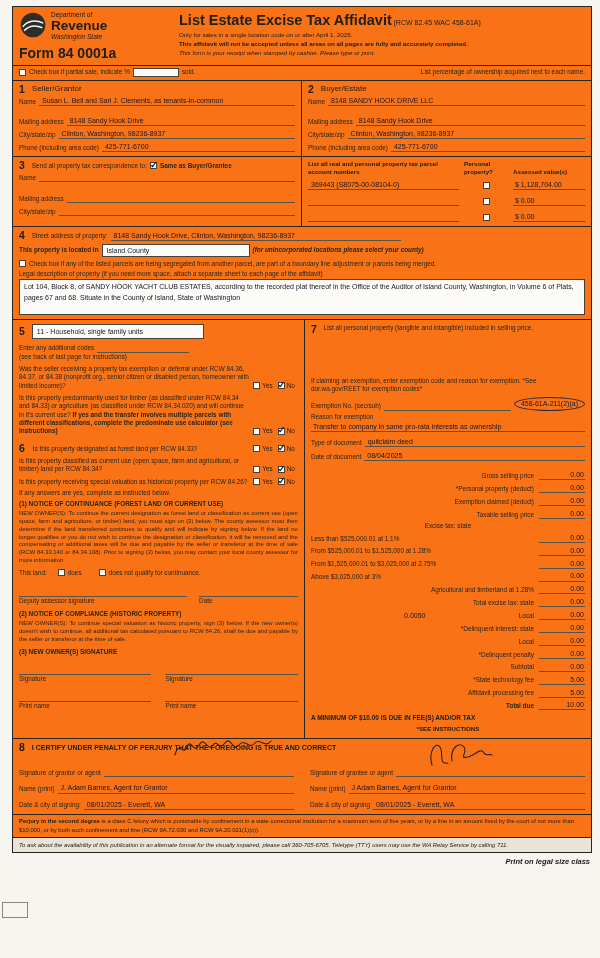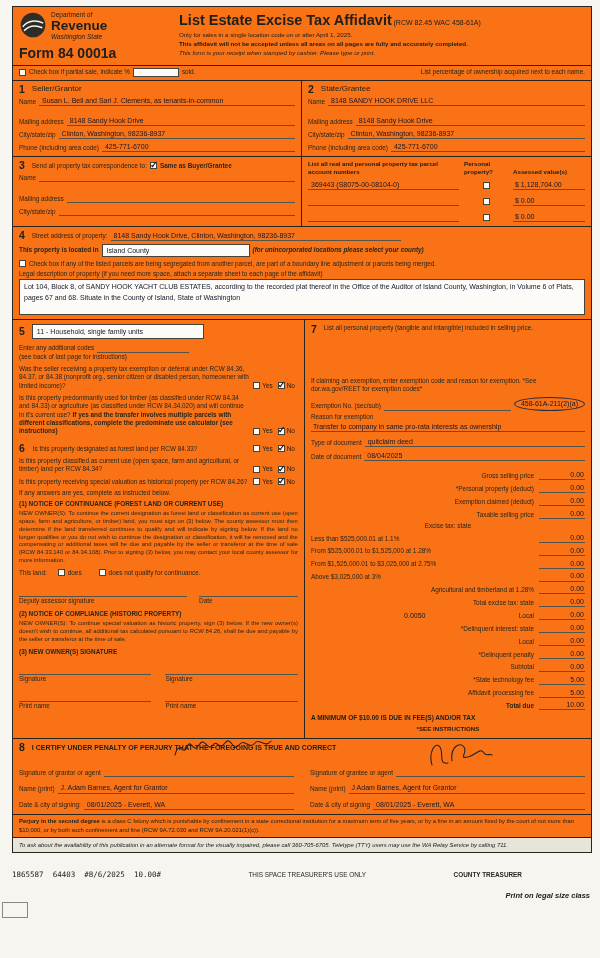--- a/index.html
+++ b/index.html
@@ -124,21 +124,21 @@
             <span class="wline val">Clinton, Washington, 98236-8937</span>
           </div>
         <div class="fl" style="margin-top:3px">
             <span class="lab nw">Phone (including area code)</span>
             <span class="wline val">425-771-6700</span>
           </div>
       </div>
       <div class="half">
         <div class="fl" style="margin-bottom:2px;align-items:center">
           <span class="sec-no">2</span>
-          <span class="sec-title">State/Grantee</span>
+          <span class="sec-title">Buyer/Estate</span>
         </div>
         <div class="fl">
             <span class="lab nw">Name</span>
             <span class="wline val">8148 SANDY HOOK DRIVE LLC</span>
           </div>
         <div style="height:10px"></div>
         <div class="fl">
             <span class="lab nw">Mailing address</span>
             <span class="wline val">8148 Sandy Hook Drive</span>
           </div>
@@ -486,19 +486,14 @@
     <div class="sec" style="padding:2.5px 6px">
       <span class="sm b">Perjury in the second degree</span><span class="sm"> is a class C felony which is punishable by confinement in a state correctional institution for a maximum term of five years, or by a fine in an amount fixed by the court of not more than $10,000, or by both such confinement and fine (RCW 9A.72.030 and RCW 9A.20.021(1)(c)).</span>
     </div>
 
     <div class="sec" style="padding:2.5px 6px;background:#e7e4da">
       <span class="sm i">To ask about the availability of this publication in an alternate format for the visually impaired, please call 360-705-6705. Teletype (TTY) users may use the WA Relay Service by calling 711.</span>
     </div>
   </div>
 
   <span class="stamp-box"></span>
-  <div class="bottom">
-    <span class="receipt pre">1865587  64403  #8/6/2025  10.00#</span>
-    <span class="lab" style="flex:1;text-align:center">THIS SPACE TREASURER'S USE ONLY</span>
-    <span class="lab b" style="margin-right:70px">COUNTY TREASURER</span>
-  </div>
   <div class="print-note">Print on legal size class</div>
 </div>
 
 </body></html>

